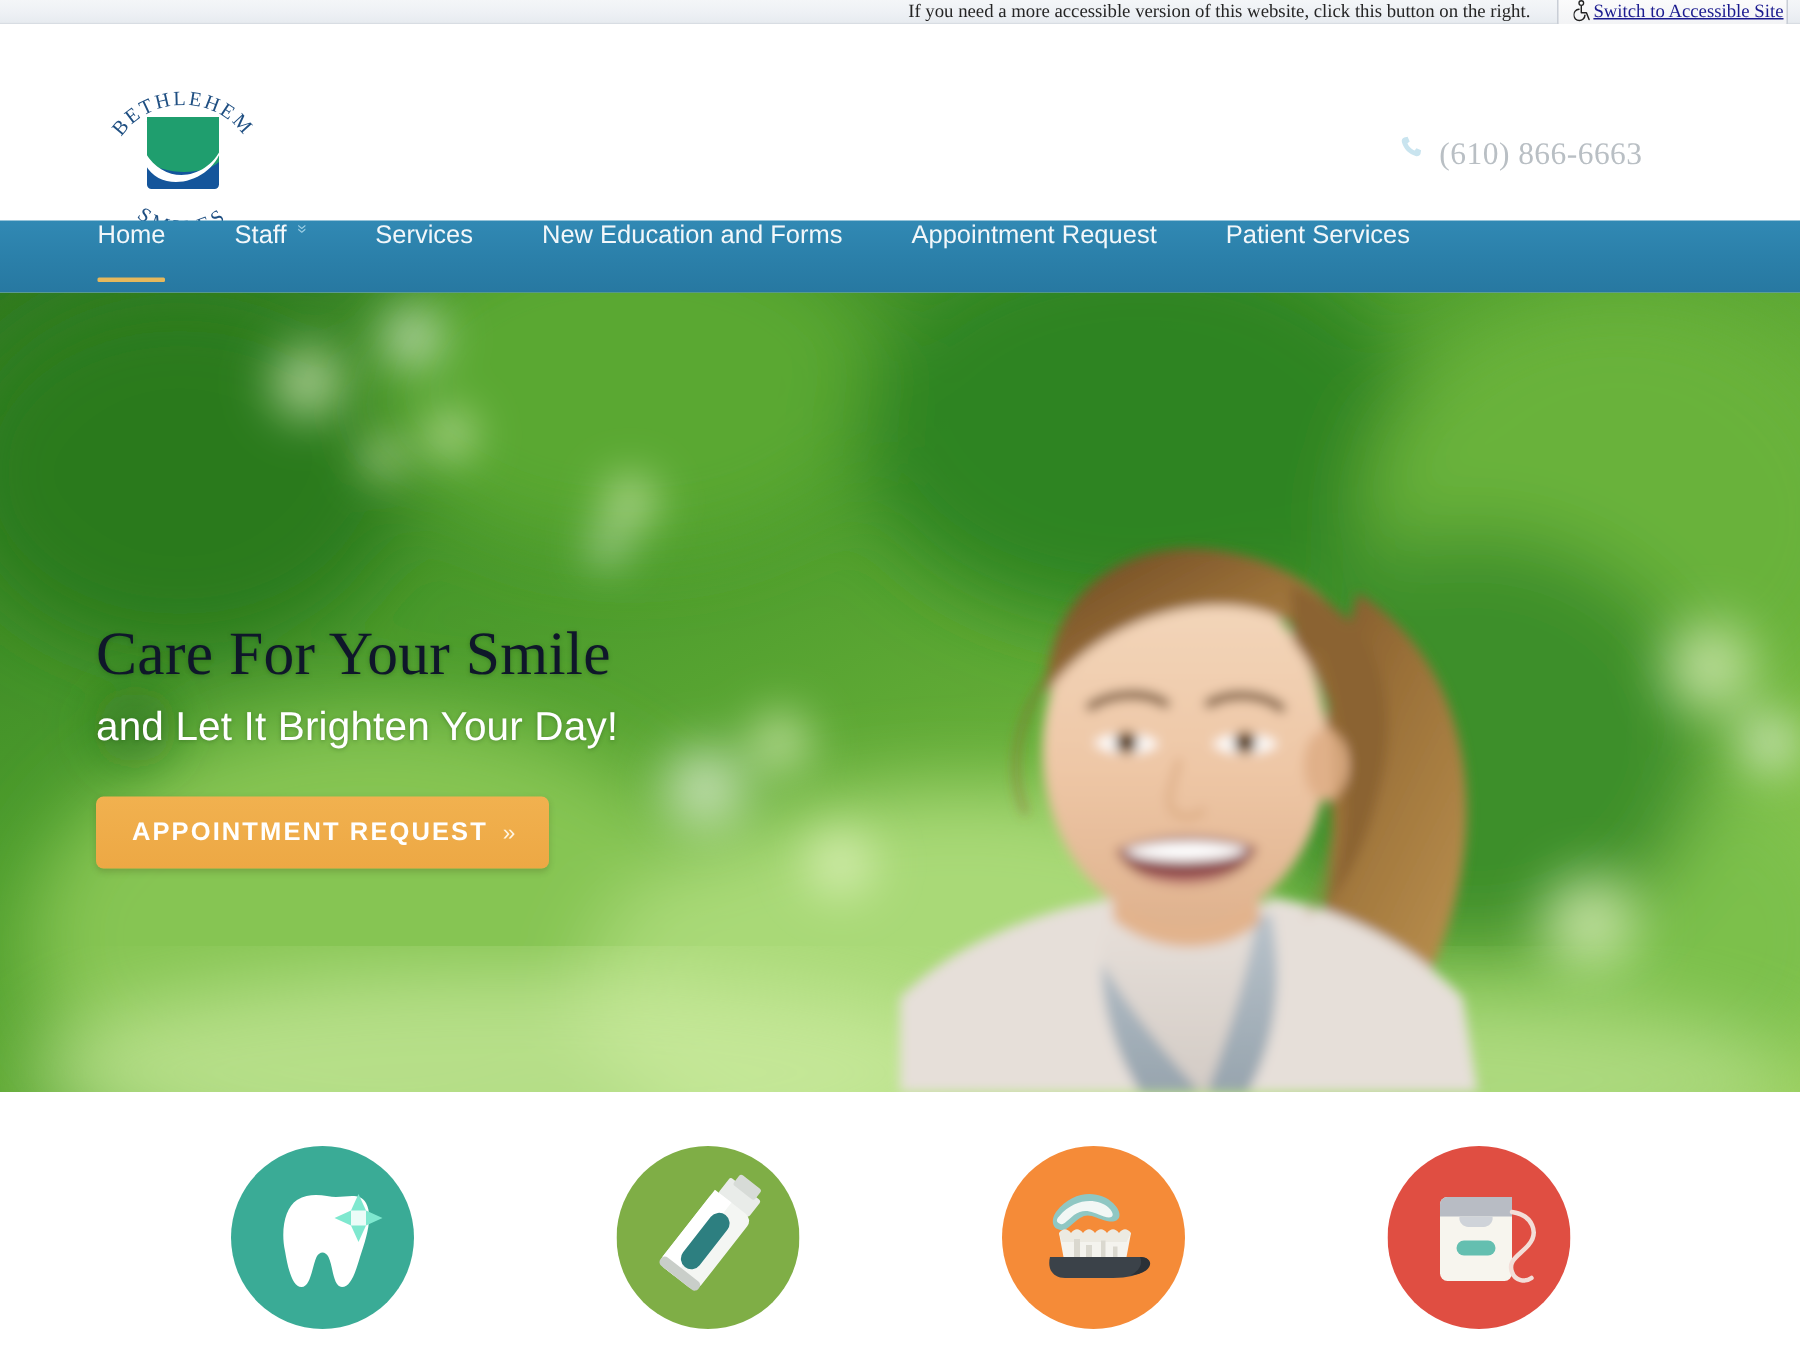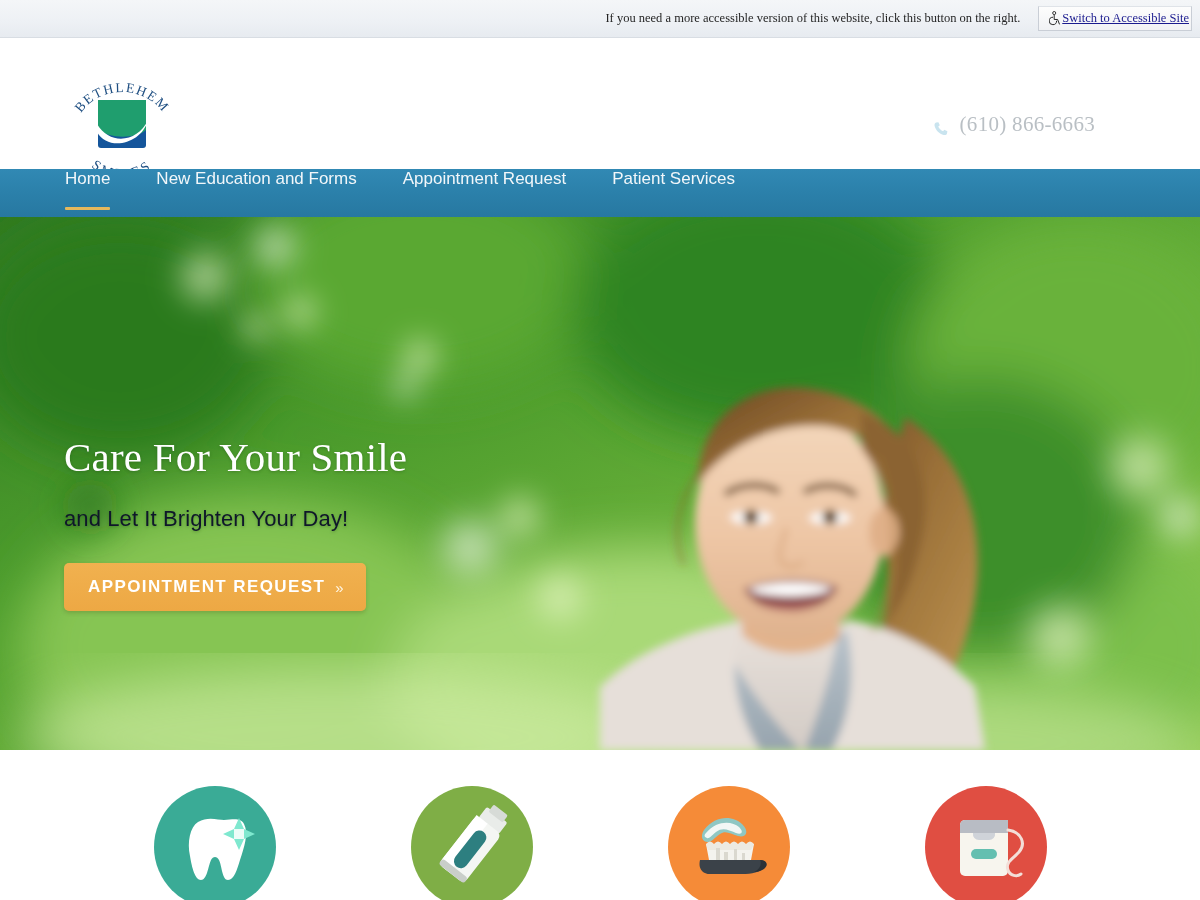--- a/index.html
+++ b/index.html
@@ -6,21 +6,21 @@
   html, body {
     width: 1200px;
     height: 900px;
     overflow: hidden;
     background: #ffffff;
     font-family: "Liberation Sans", sans-serif;
   }
 
   
   .access-bar {
-    height: 38px;
+    height: 16px;
     background: linear-gradient(to bottom, #f4f6f8 0%, #eef1f5 55%, #e7ebf0 100%);
     border-bottom: 1px solid #d8dde3;
     display: flex;
     align-items: center;
     justify-content: flex-end;
     padding-right: 8px;
     position: relative;
     text-align: right;
   }
   .access-note {
@@ -63,21 +63,21 @@
     width: 124px;
     height: 96px;
   }
   .logo-svg { display: block; width: 124px; height: 96px; }
 
   .phone-block {
     position: absolute;
     right: 105px;
     top: 74px;
     display: flex;
-    align-items: flex-end;
+    align-items: flex-start;
     gap: 11px;
   }
   .phone-icon { width: 16px; height: 16px; display: block; }
   .phone-number {
     font-family: "Liberation Serif", serif;
     font-size: 21px;
     color: #b9bfc4;
     letter-spacing: 0.3px;
     white-space: nowrap;
   }
@@ -136,30 +136,30 @@
   .hero-content {
     position: absolute;
     left: 64px;
     top: 218px;
     z-index: 3;
   }
   .hero-title {
     font-family: "Liberation Serif", serif;
     font-size: 41px;
     font-weight: normal;
-    color: #ffffff;
+    color: #0f172a;
     letter-spacing: 0.2px;
     text-shadow: 0 1px 3px rgba(30,70,20,.35);
     line-height: 1.1;
   }
   .hero-subtitle {
-    margin-top: 26px;
+    margin-top: 11px;
     font-family: "Liberation Sans", sans-serif;
-    font-size: 22px;
-    color: #0f172a;
+    font-size: 27px;
+    color: #ffffff;
     letter-spacing: 0.1px;
     text-shadow: 0 1px 3px rgba(30,70,20,.35);
   }
   .hero-cta {
     margin-top: 31px;
     display: inline-flex;
     align-items: center;
     gap: 10px;
     background: linear-gradient(to bottom, #f1b14f 0%, #eda844 100%);
     border-radius: 5px;
@@ -228,20 +228,27 @@
     <svg class="phone-icon" viewBox="0 0 16 16">
       <path d="M3.1 1.6 L5.4 1.2 L6.8 4.3 L5.3 5.5 C5.9 7.4 8.1 9.6 10.1 10.3 L11.3 8.8 L14.4 10.2 L14 12.5 C13.7 13.7 12.3 14.4 10.7 14 C6.4 12.9 2.7 9.2 1.6 4.9 C1.2 3.3 1.9 1.9 3.1 1.6 Z" fill="#c9e4ef"></path>
     </svg>
     <span class="phone-number">(610) 866-6663</span>
   </div>
 </header>
 
 <nav class="main-nav">
   <div class="nav-item active">
     <span>Home</span>
+  </div>
+  <div class="nav-item">
+    <span>Staff</span>
+    <span class="nav-chevron">»</span>
+  </div>
+  <div class="nav-item">
+    <span>Services</span>
   </div>
   <div class="nav-item">
     <span>New Education and Forms</span>
   </div>
   <div class="nav-item">
     <span>Appointment Request</span>
   </div>
   <div class="nav-item">
     <span>Patient Services</span>
   </div>

